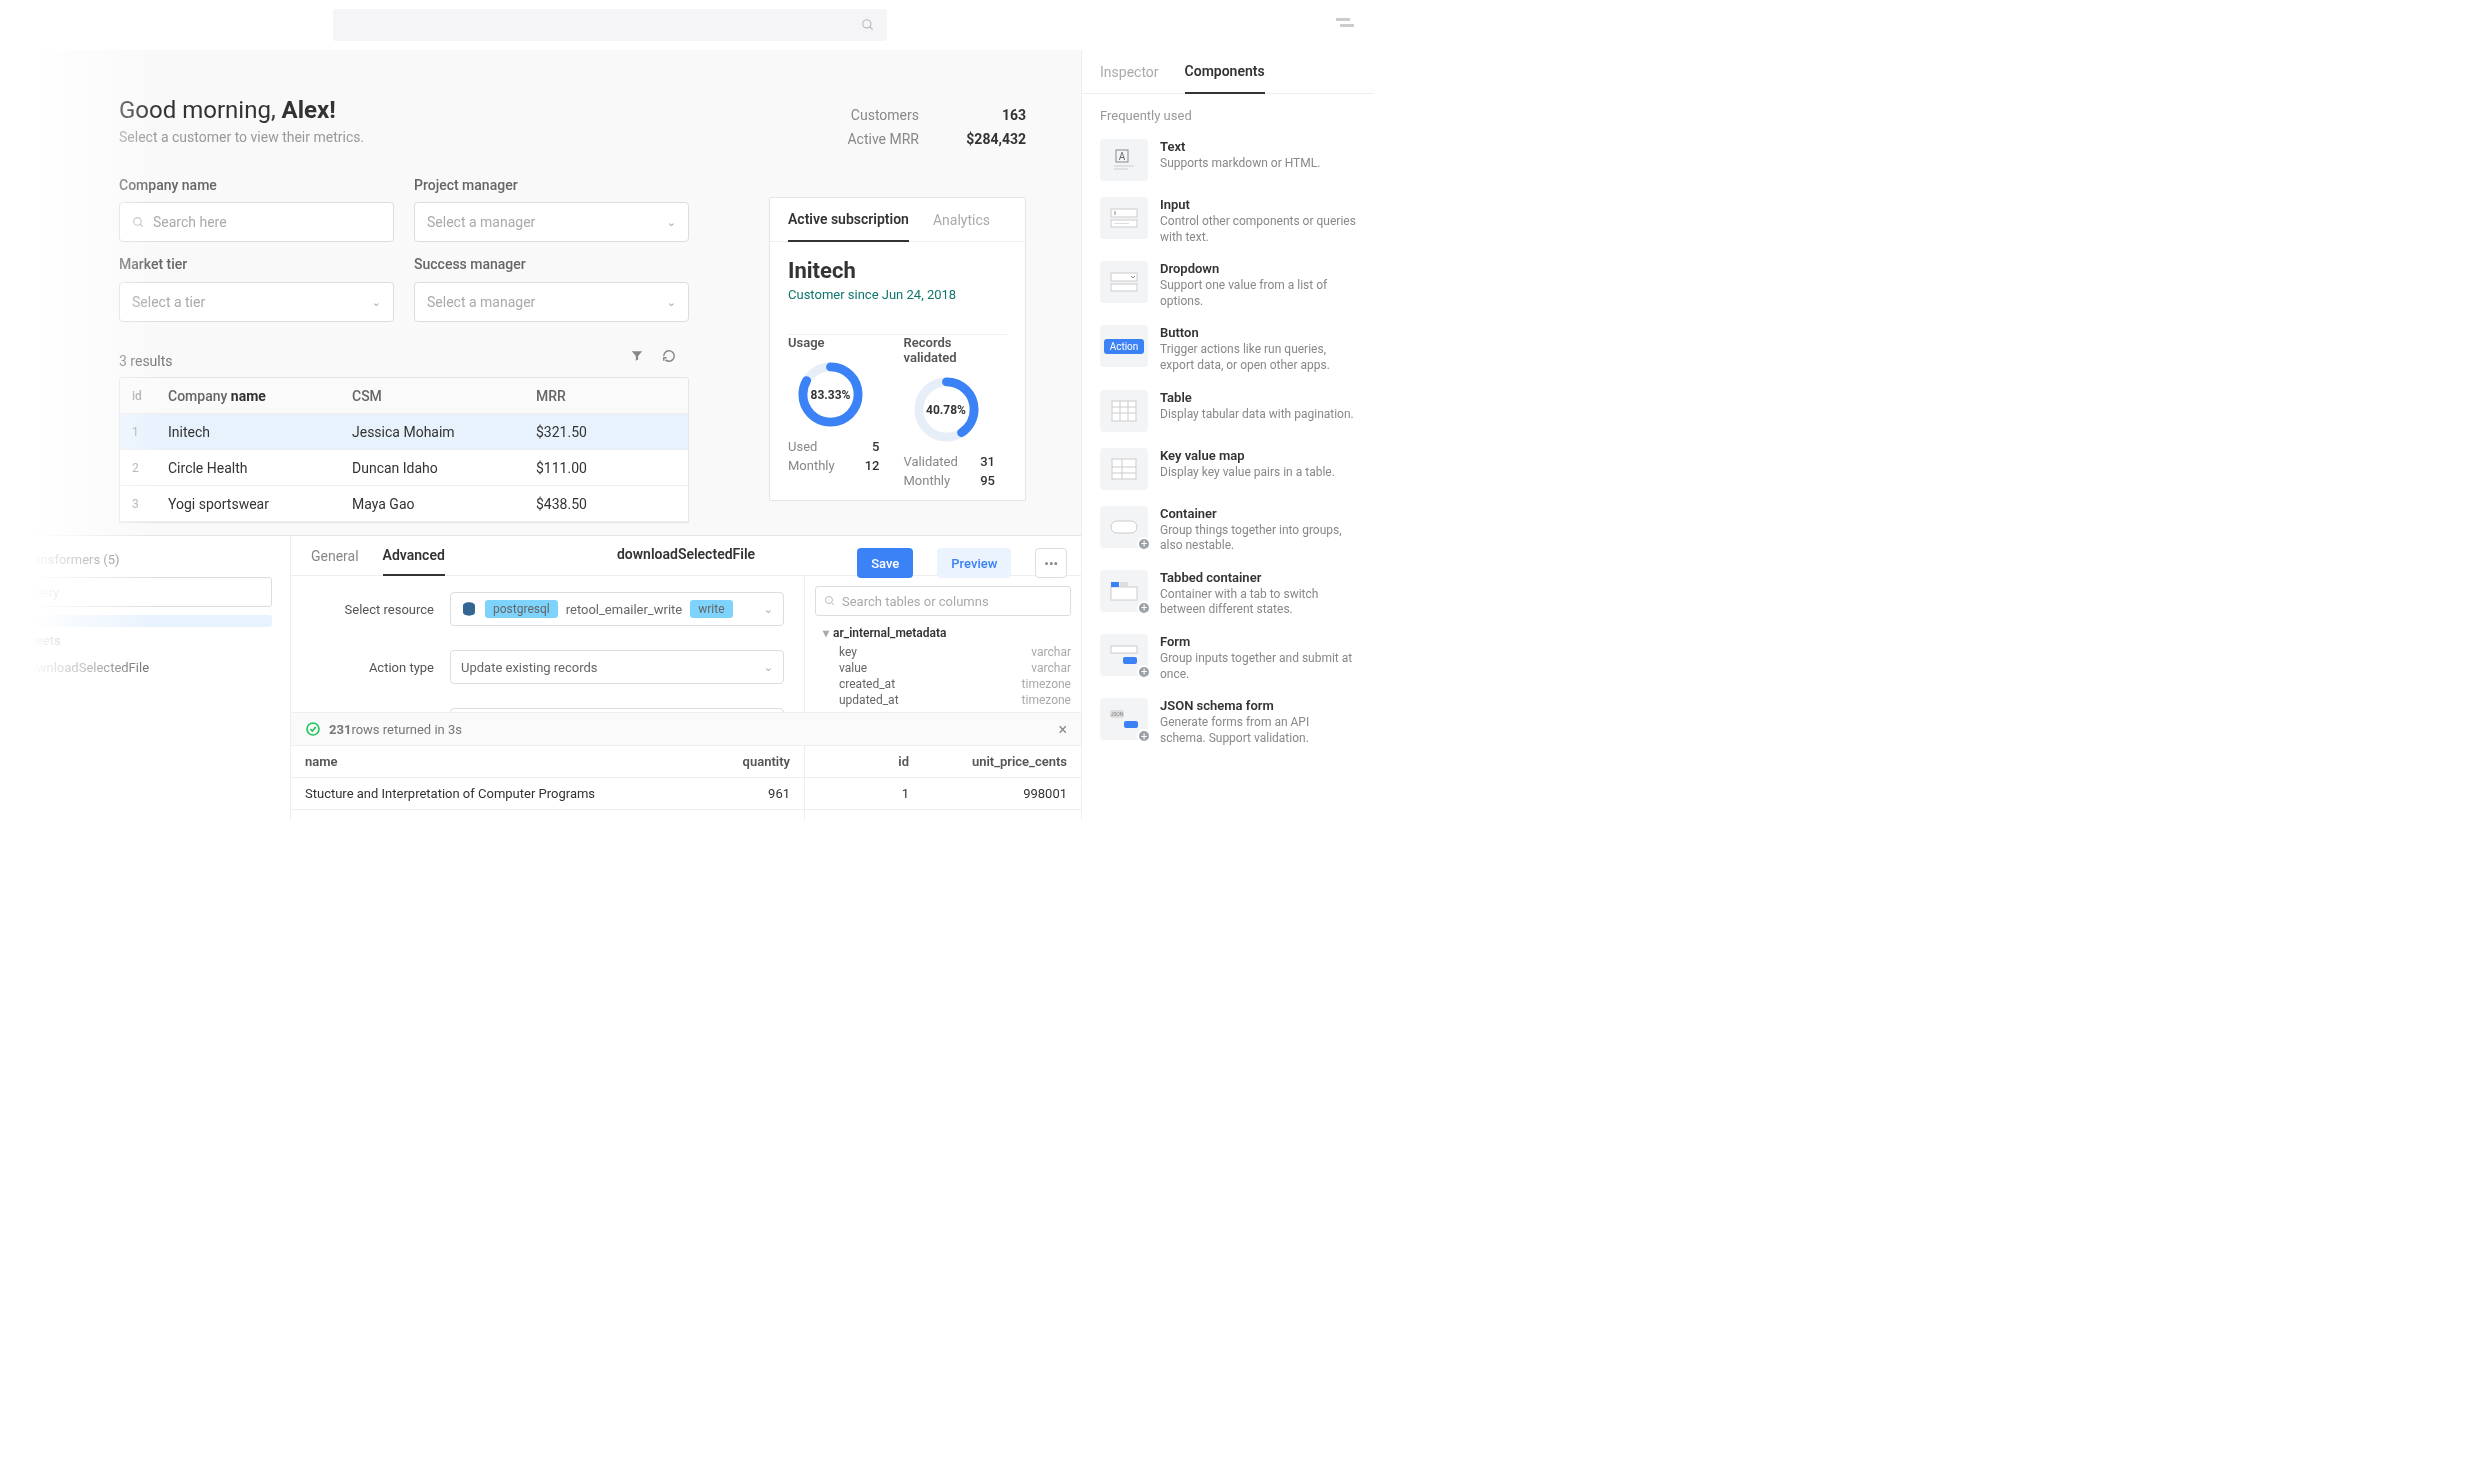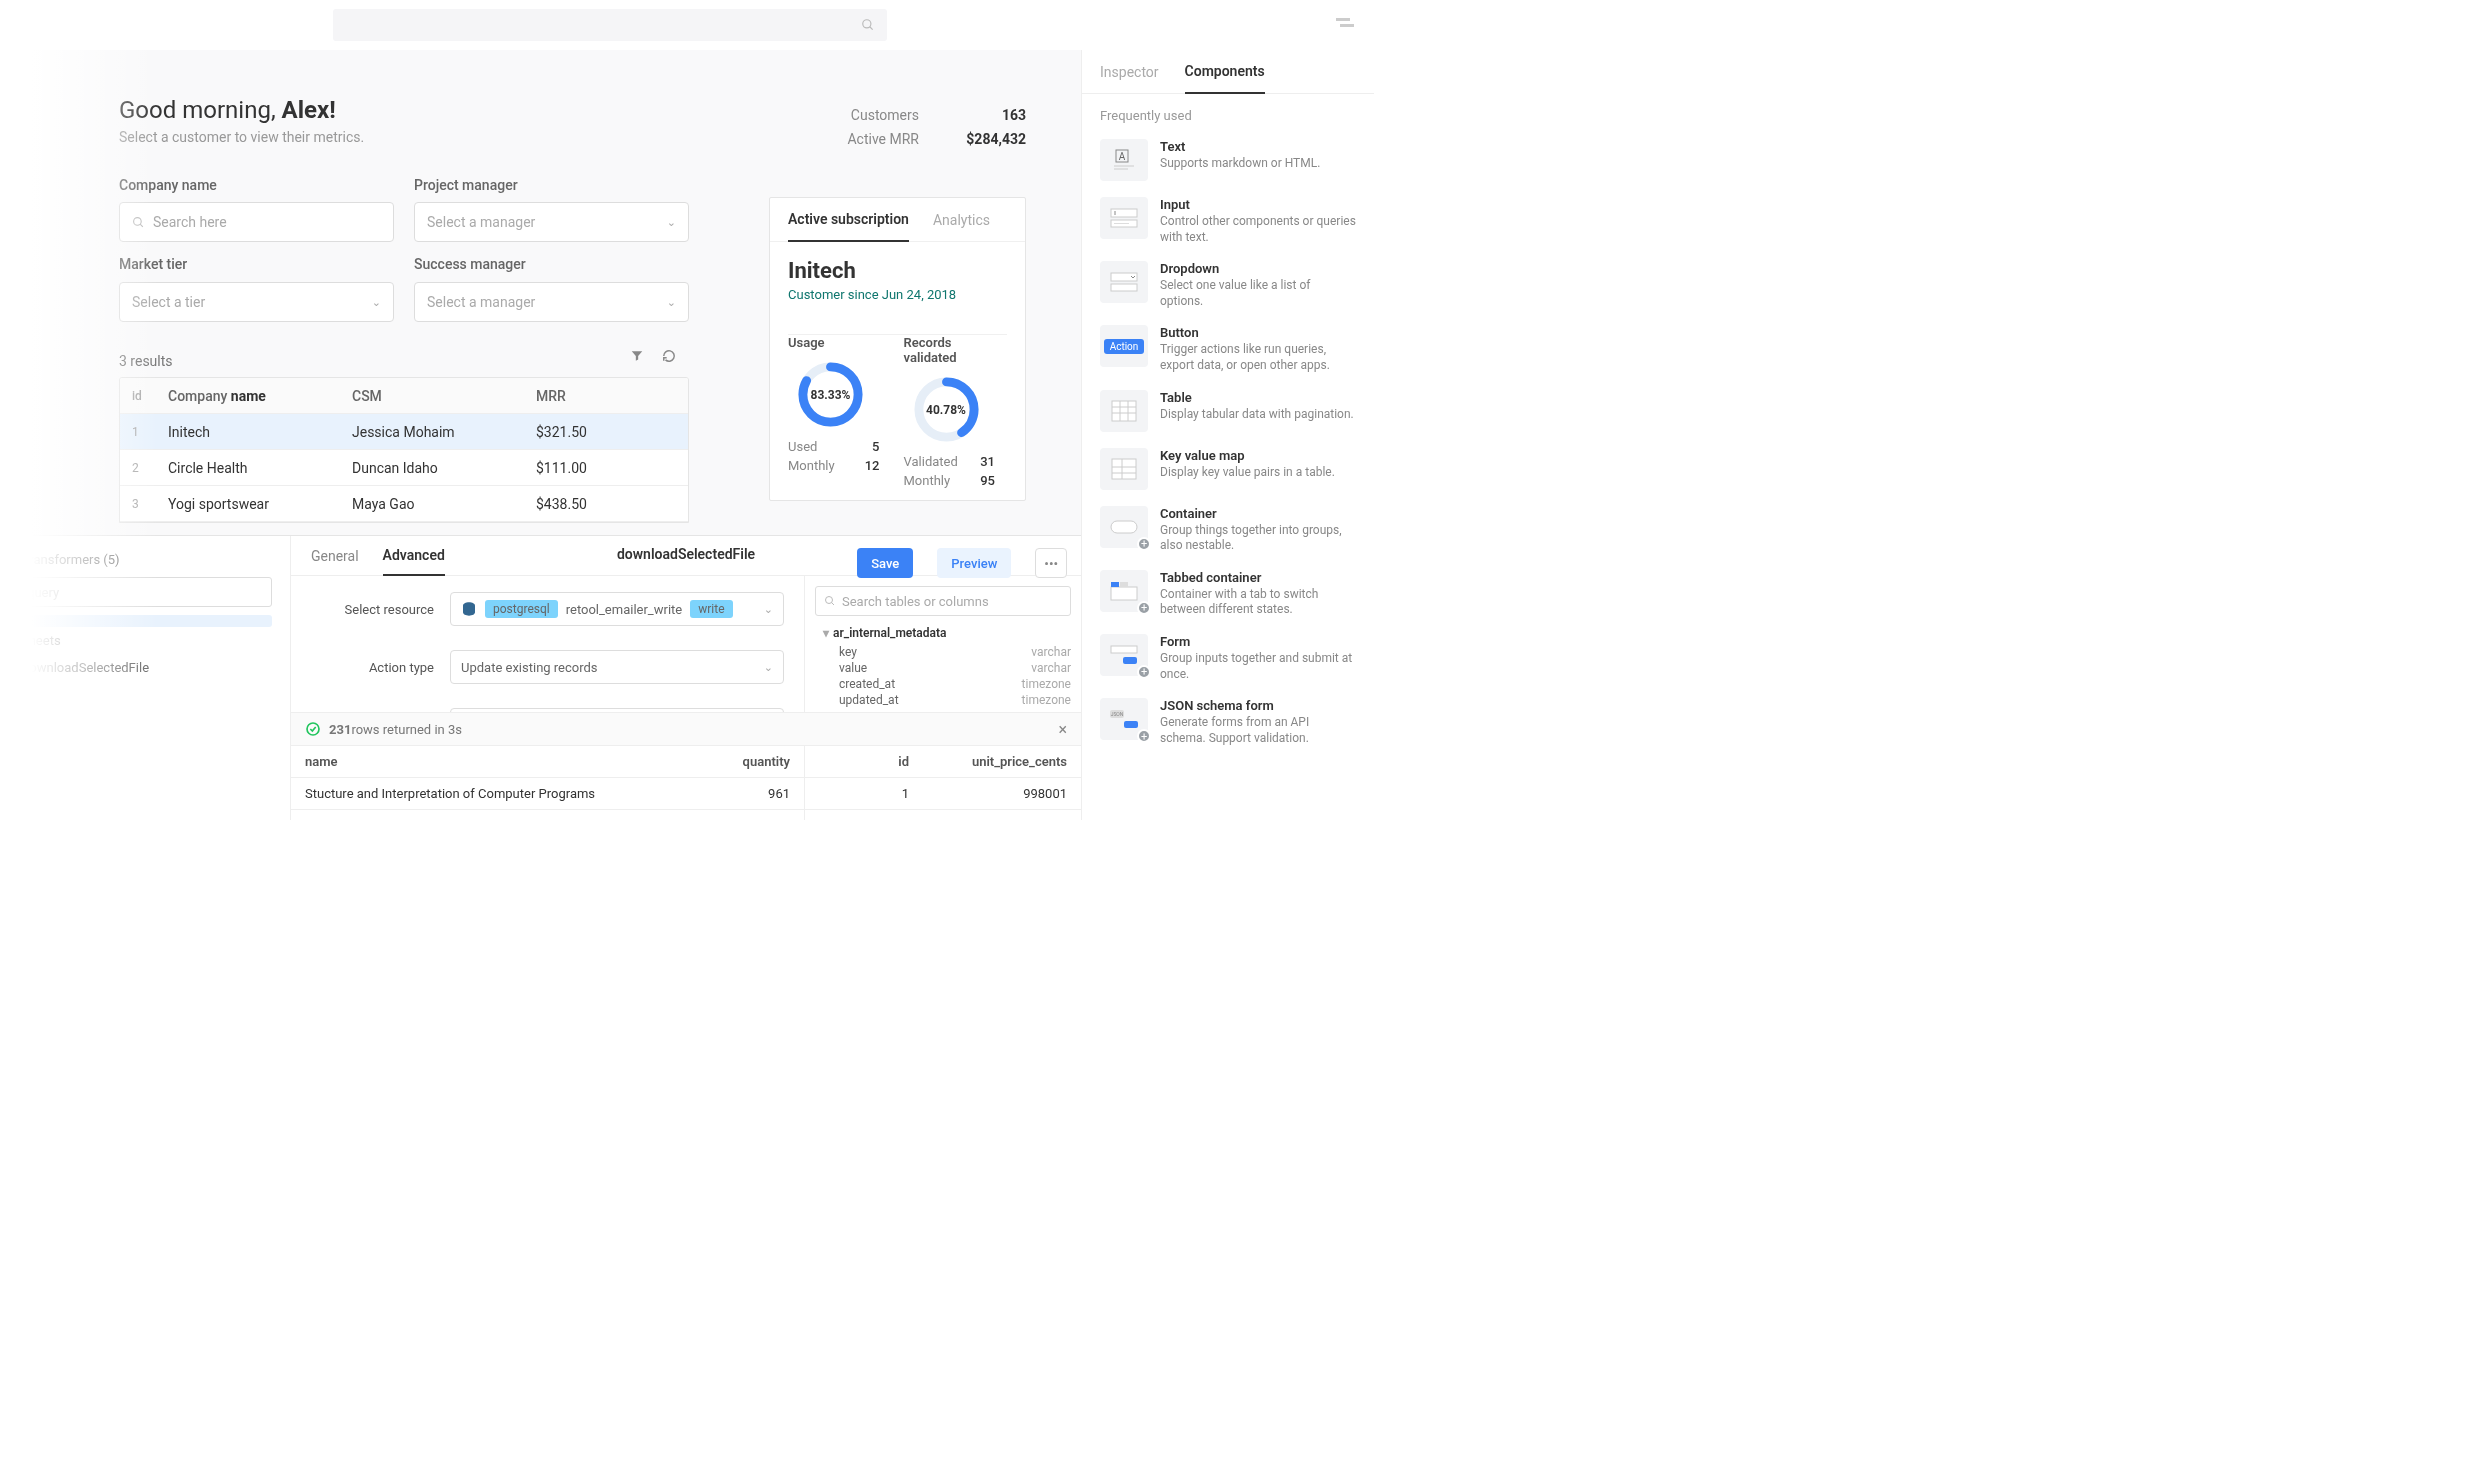--- a/index.html
+++ b/index.html
@@ -391,21 +391,21 @@
   <div class="comp">
     <div class="cicon">
         <svg width="30" height="22" viewBox="0 0 30 22">
           <rect x="2" y="2" width="26" height="8" fill="#fff" stroke="#ccc"></rect>
           <path d="M22 5l2 2 2-2" stroke="#888" fill="none"></path>
           <rect x="2" y="13" width="26" height="7" fill="#fff" stroke="#ccc"></rect>
         </svg>
       </div>
     <div class="meta">
         <div class="title">Dropdown</div>
-        <div class="desc">Select one value like a list of options.</div>
+        <div class="desc">Support one value from a list of options.</div>
       </div>
   </div>
   <div class="comp">
     <div class="cicon">
         <span class="badge-action">Action</span>
       </div>
     <div class="meta">
         <div class="title">Button</div>
         <div class="desc">Trigger actions like run queries, export data, or open other apps.</div>
       </div>

